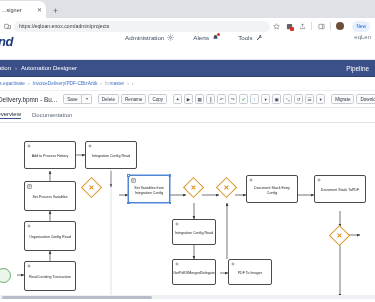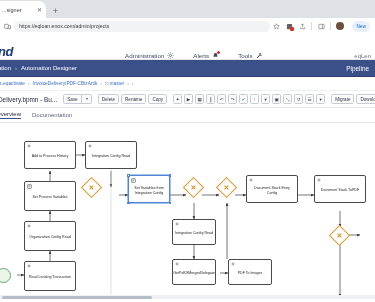--- a/index.html
+++ b/index.html
@@ -42,21 +42,21 @@
   .avatar-dot { width: 8px; height: 8px; border-radius: 50%; background: #6b4f3a; }
   .newpill {
     height: 11px; background: #e8f0fe; color: #1967d2; border-radius: 6px;
     font-size: 4.8px; display: flex; align-items: center; padding: 0 4px;
     margin-left: 3px; white-space: nowrap; overflow: hidden; max-width: 22px;
   }
 
   
   .appbar {
     height: 26px; background: #ffffff; border-bottom: 1px solid #e3e5e8;
-    display: flex; align-items: flex-end; position: relative;
+    display: flex; align-items: flex-start; position: relative;
   }
   .brand {
     font-size: 13px; font-weight: bold; font-style: italic;
     color: #1a3a7a; letter-spacing: -0.4px; margin-left: -4px; padding-left: 2px;
   }
   .appnav { display: flex; align-items: center; gap: 19px; margin-left: 112px; }
   .navitem {
     display: flex; align-items: center; gap: 3px;
     font-size: 6.2px; color: #3f4b63;
   }

